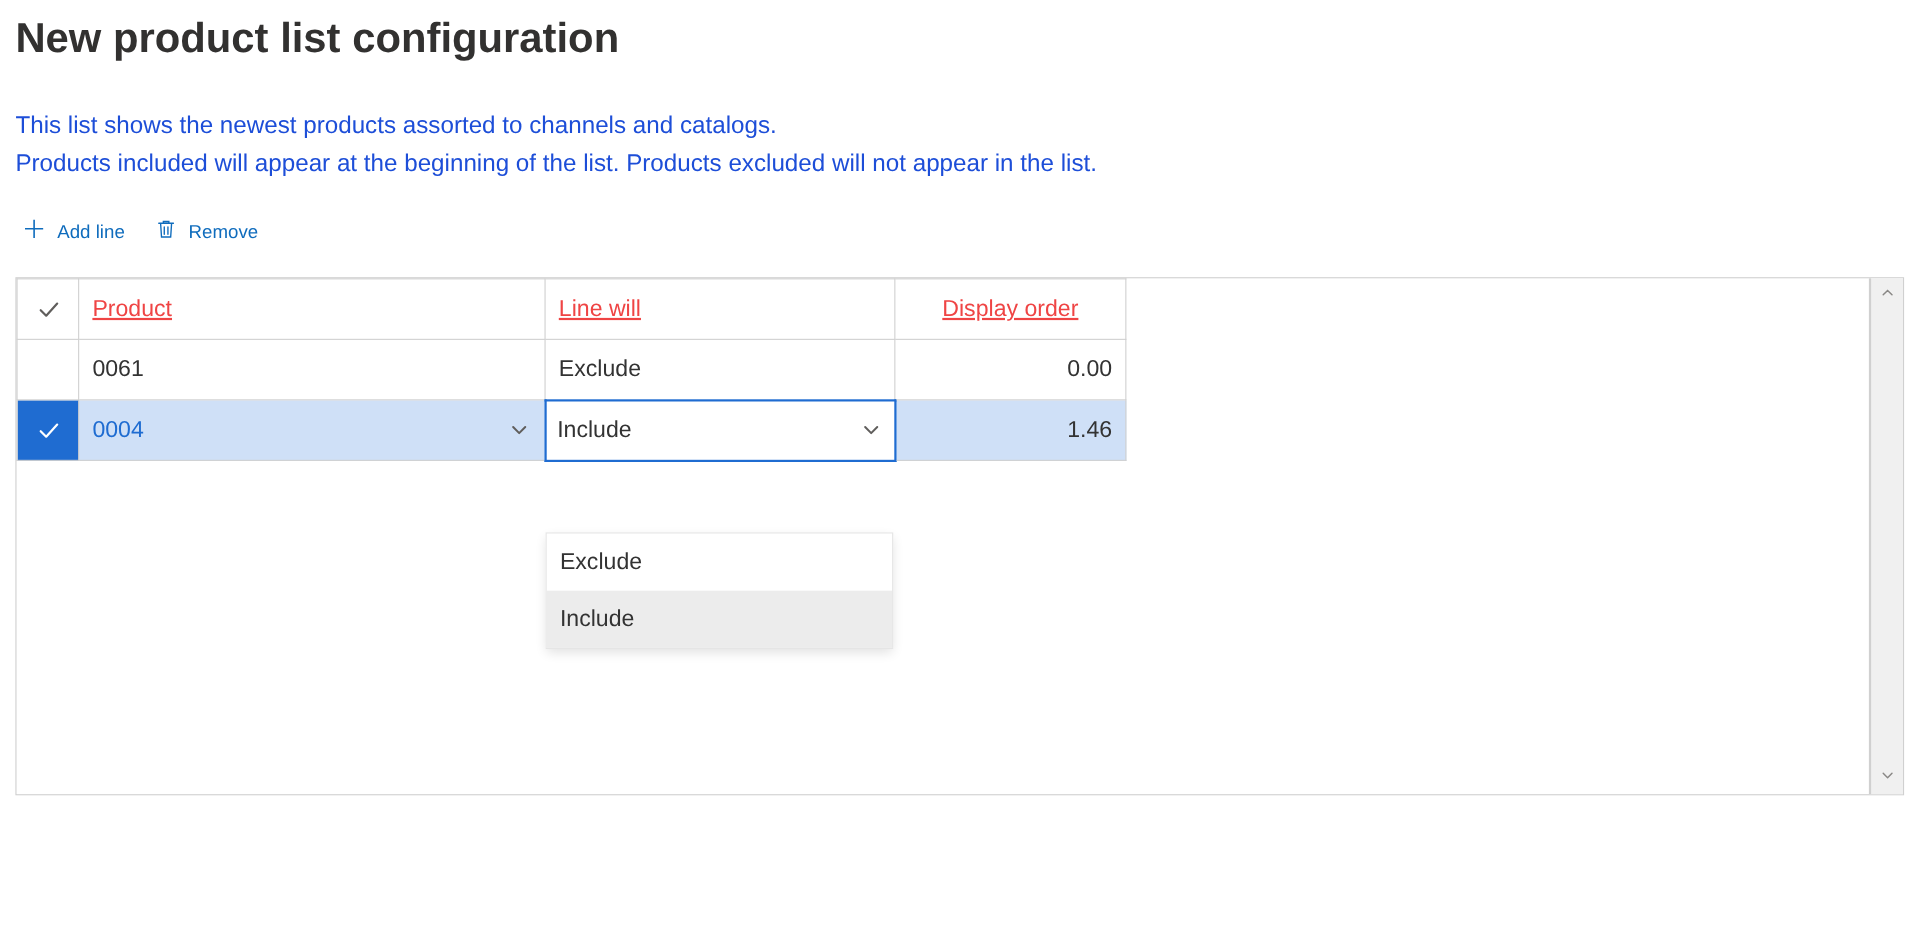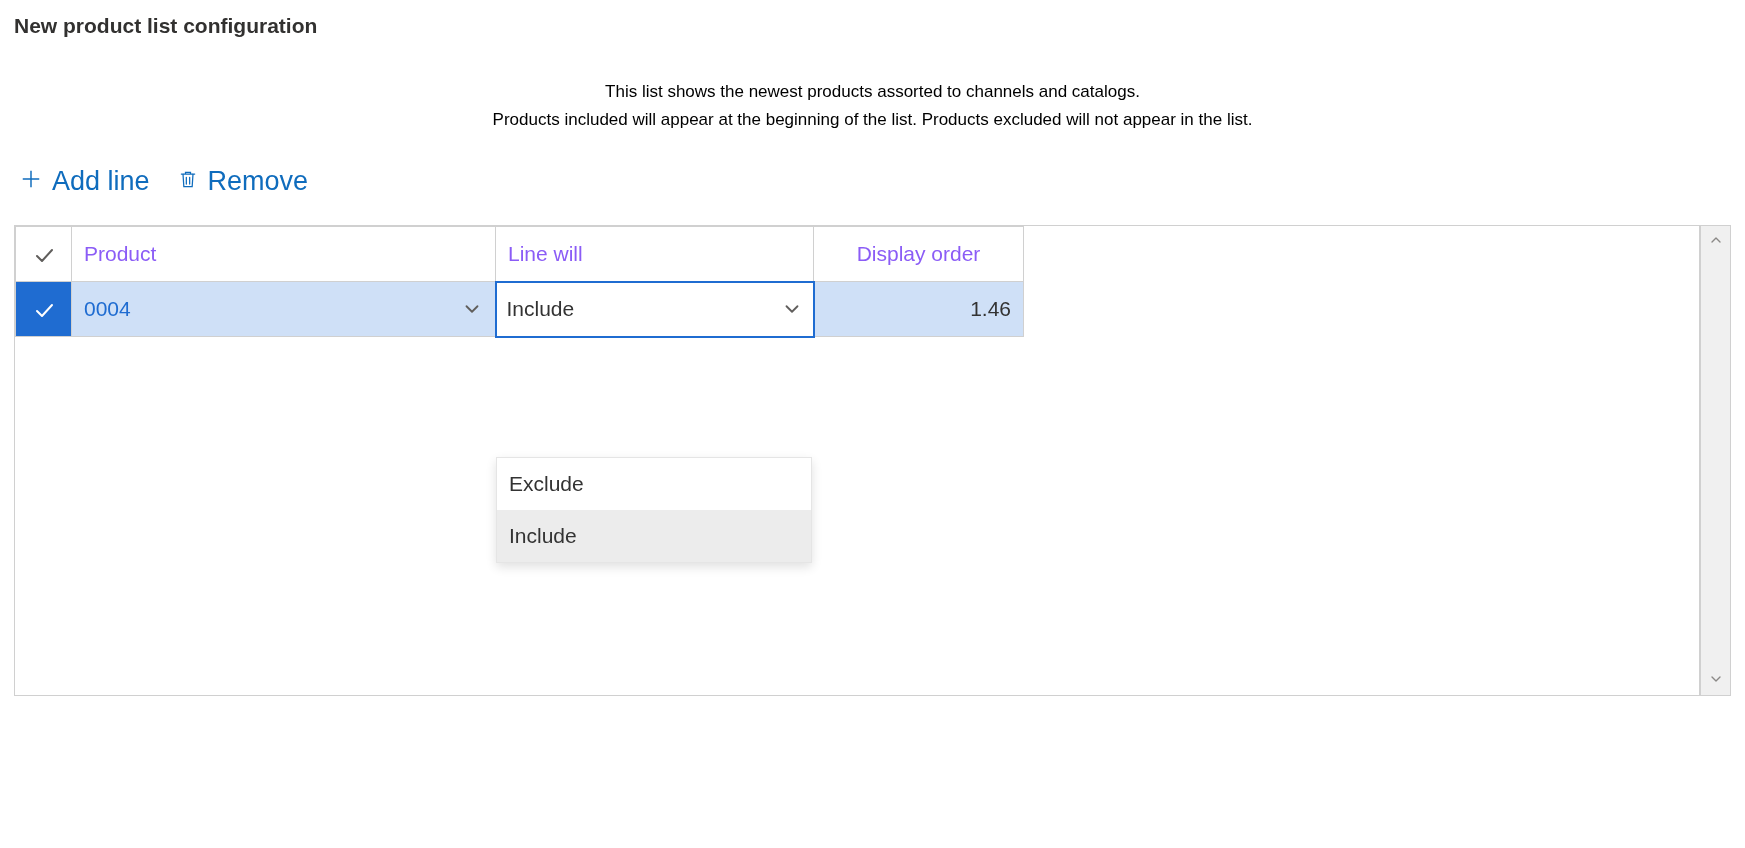--- a/index.html
+++ b/index.html
@@ -6,43 +6,42 @@
   body {
     margin: 0;
     padding: 14px 14px;
     font-family: "Segoe UI", -apple-system, Arial, sans-serif;
     font-size: 21px;
     color: #333;
     background: #fff;
     width: 1745px;
   }
   .page-title {
-    font-size: 21px;
+    font-size: 38px;
     font-weight: 600;
     color: #323130;
     margin: 0 0 44px 0;
   }
   .desc-line {
-    font-size: 17px;
-    color: #000000;
+    font-size: 22px;
+    color: #1d4ed8;
     margin: 8px 0;
-    text-align: center;
   }
   .toolbar {
     display: flex;
     gap: 28px;
     margin: 36px 0 28px 0;
     padding-left: 6px;
   }
   .tool-btn {
     display: inline-flex;
     align-items: center;
     gap: 10px;
     color: #0f6cbd;
-    font-size: 27px;
+    font-size: 17px;
     cursor: pointer;
     background: none;
     border: none;
     padding: 0;
     font-family: inherit;
   }
   .tool-btn svg { width: 22px; height: 22px; }
   .tool-btn-remove svg { width: 20px; height: 22px; }
 
   .grid-wrap {
@@ -60,21 +59,21 @@
   table { border-collapse: collapse; }
   th, td {
     border: 1px solid #d0d0d0;
     font-weight: 400;
     text-align: left;
     vertical-align: middle;
     font-size: 21px;
     height: 55px;
     padding: 0 12px;
   }
-  th { color: #8b5cf6; background: #fff; }
+  th { color: #ef4444; background: #fff; text-decoration: underline; }
   .col-check { width: 56px; padding: 0; text-align: center; }
   .col-product { width: 424px; }
   .col-linetype { width: 318px; }
   .col-display { width: 210px; text-align: right; }
   th.col-display { text-align: center; }
 
   tr.selected td { background: #cfe0f7; }
   tr.selected td.col-check { background: #1f6cd1; }
   tr.selected td.col-product { color: #1f6cd1; margin-top: 20px; }
 
@@ -186,20 +185,26 @@
                   </svg>
               </span>
             </th>
             <th class="col-product">Product</th>
             <th class="col-linetype">Line will</th>
             <th class="col-display">Display order</th>
           </tr>
         </thead>
         <tbody>
 
+          <tr>
+            <td class="col-check"></td>
+            <td class="col-product">0061</td>
+            <td class="col-linetype">Exclude</td>
+            <td class="col-display">0.00</td>
+          </tr>
 
 
           <tr class="selected">
             <td class="col-check">
               <span class="check-icon">
                 <svg viewBox="0 0 24 24" fill="none">
                     <path d="M5 13l5 5L20 7" stroke-width="2" stroke-linecap="round" stroke-linejoin="round"></path>
                   </svg>
               </span>
             </td>

